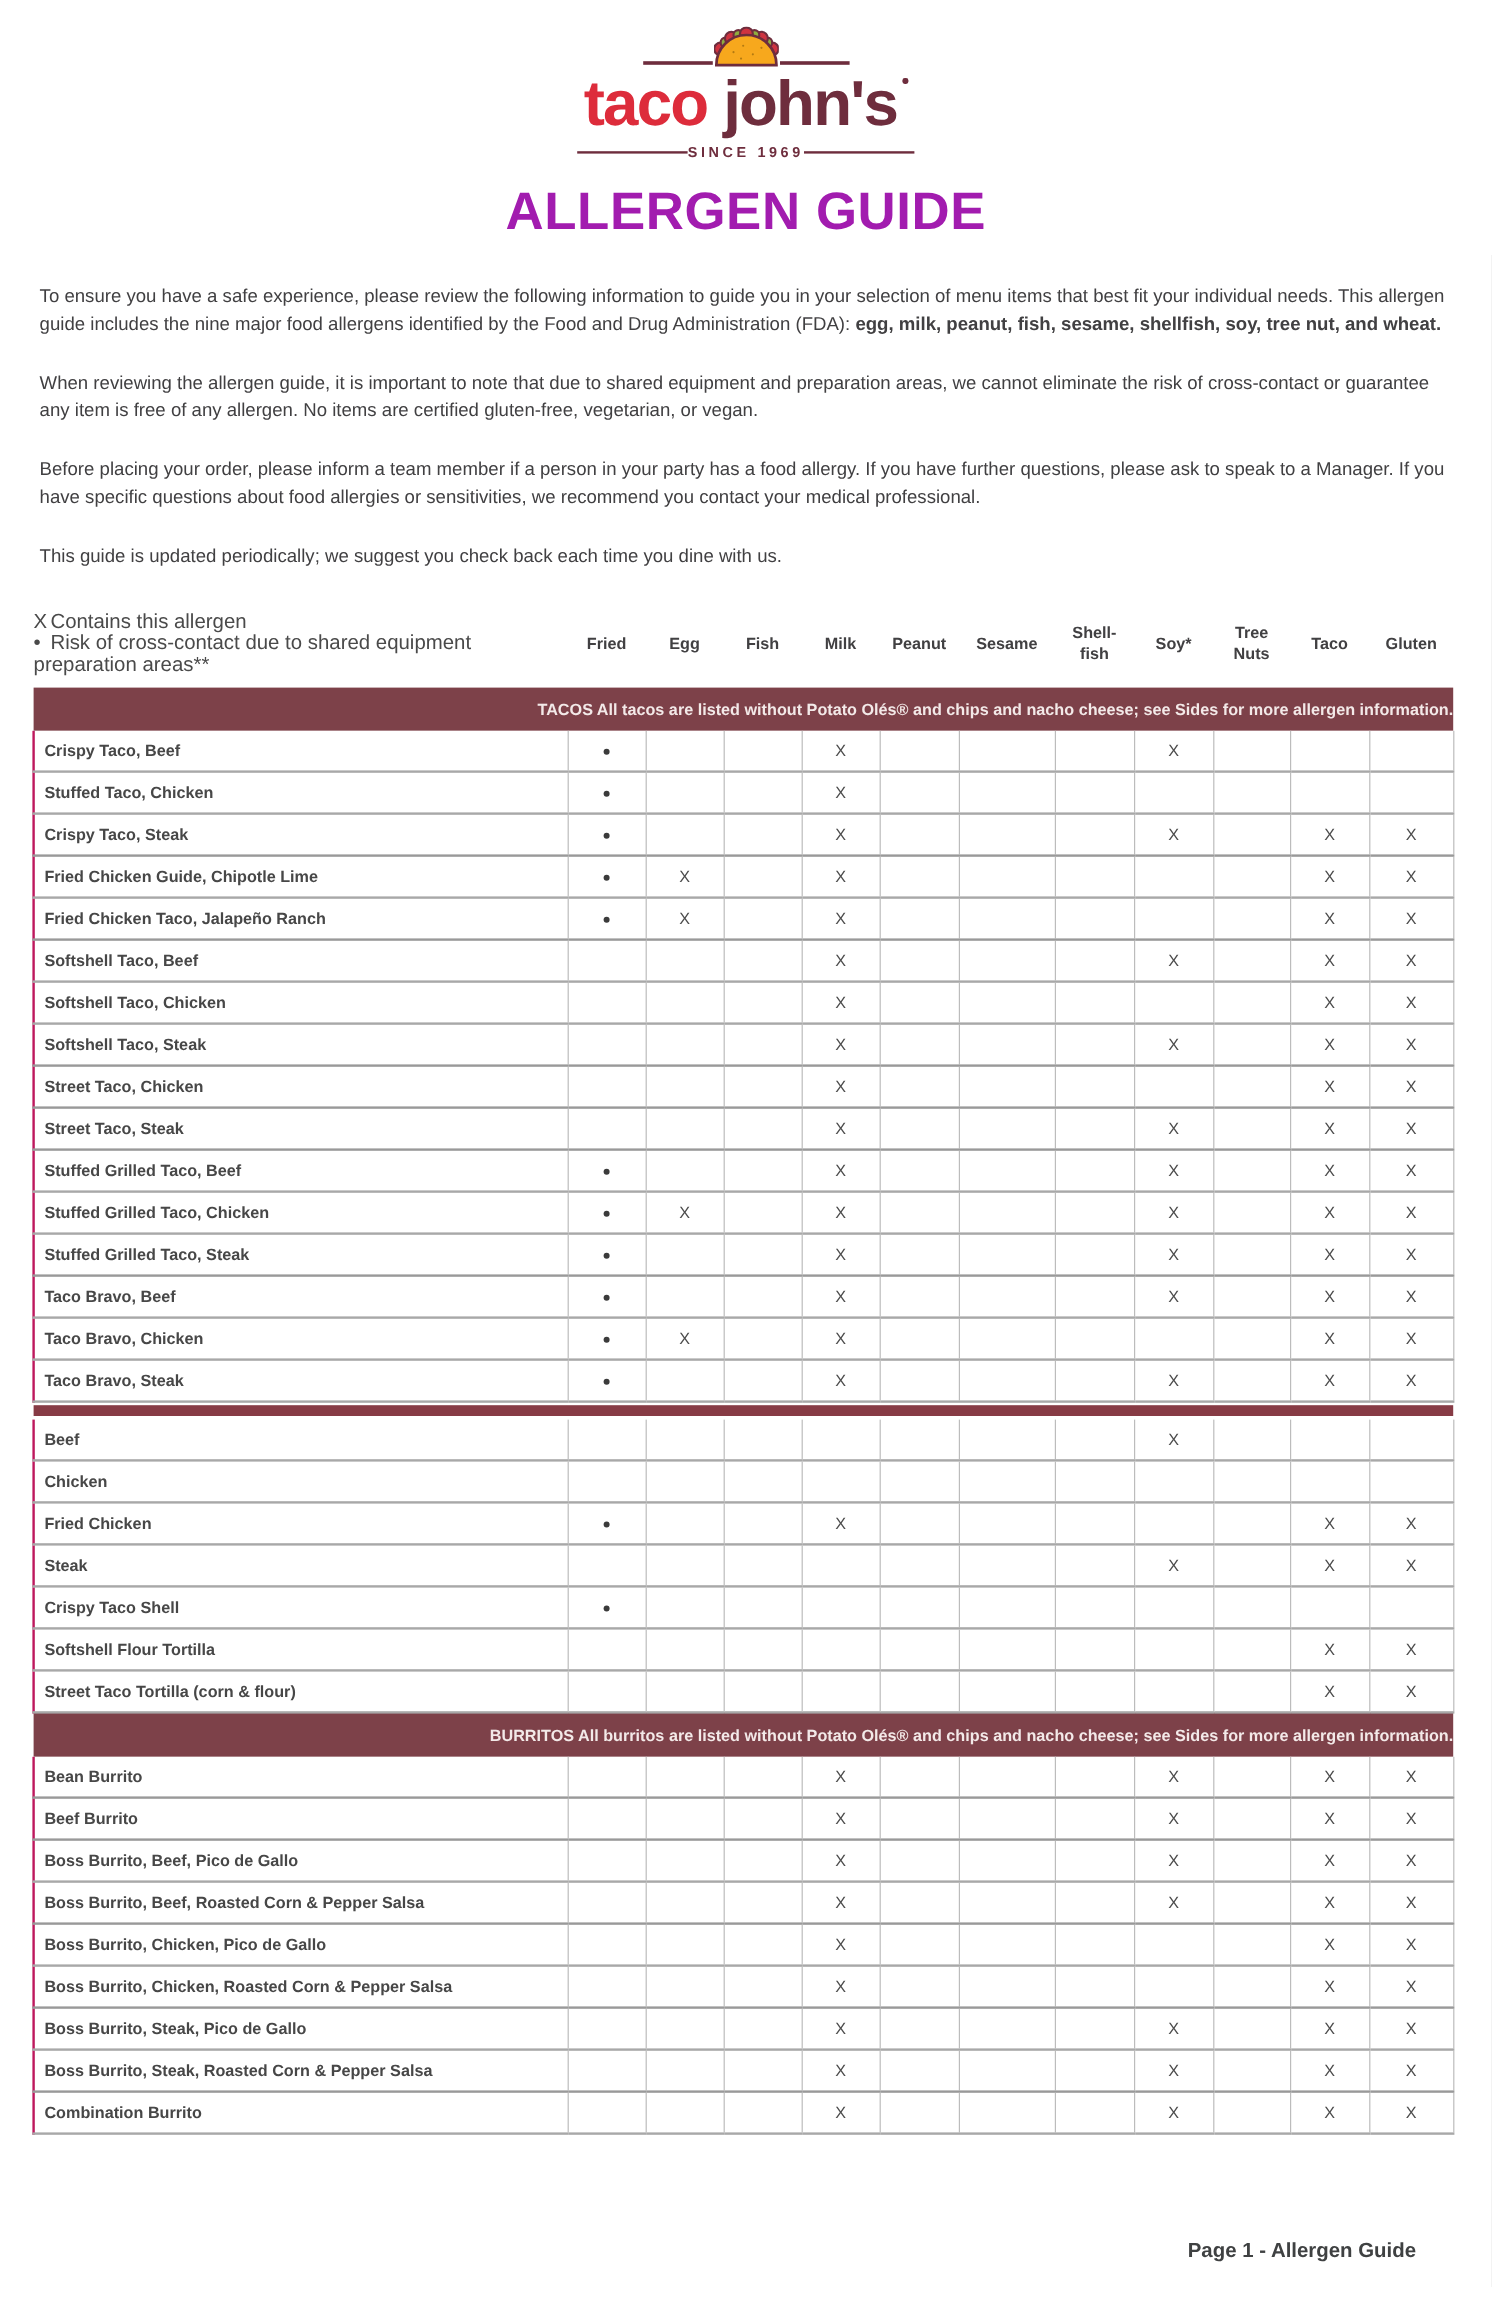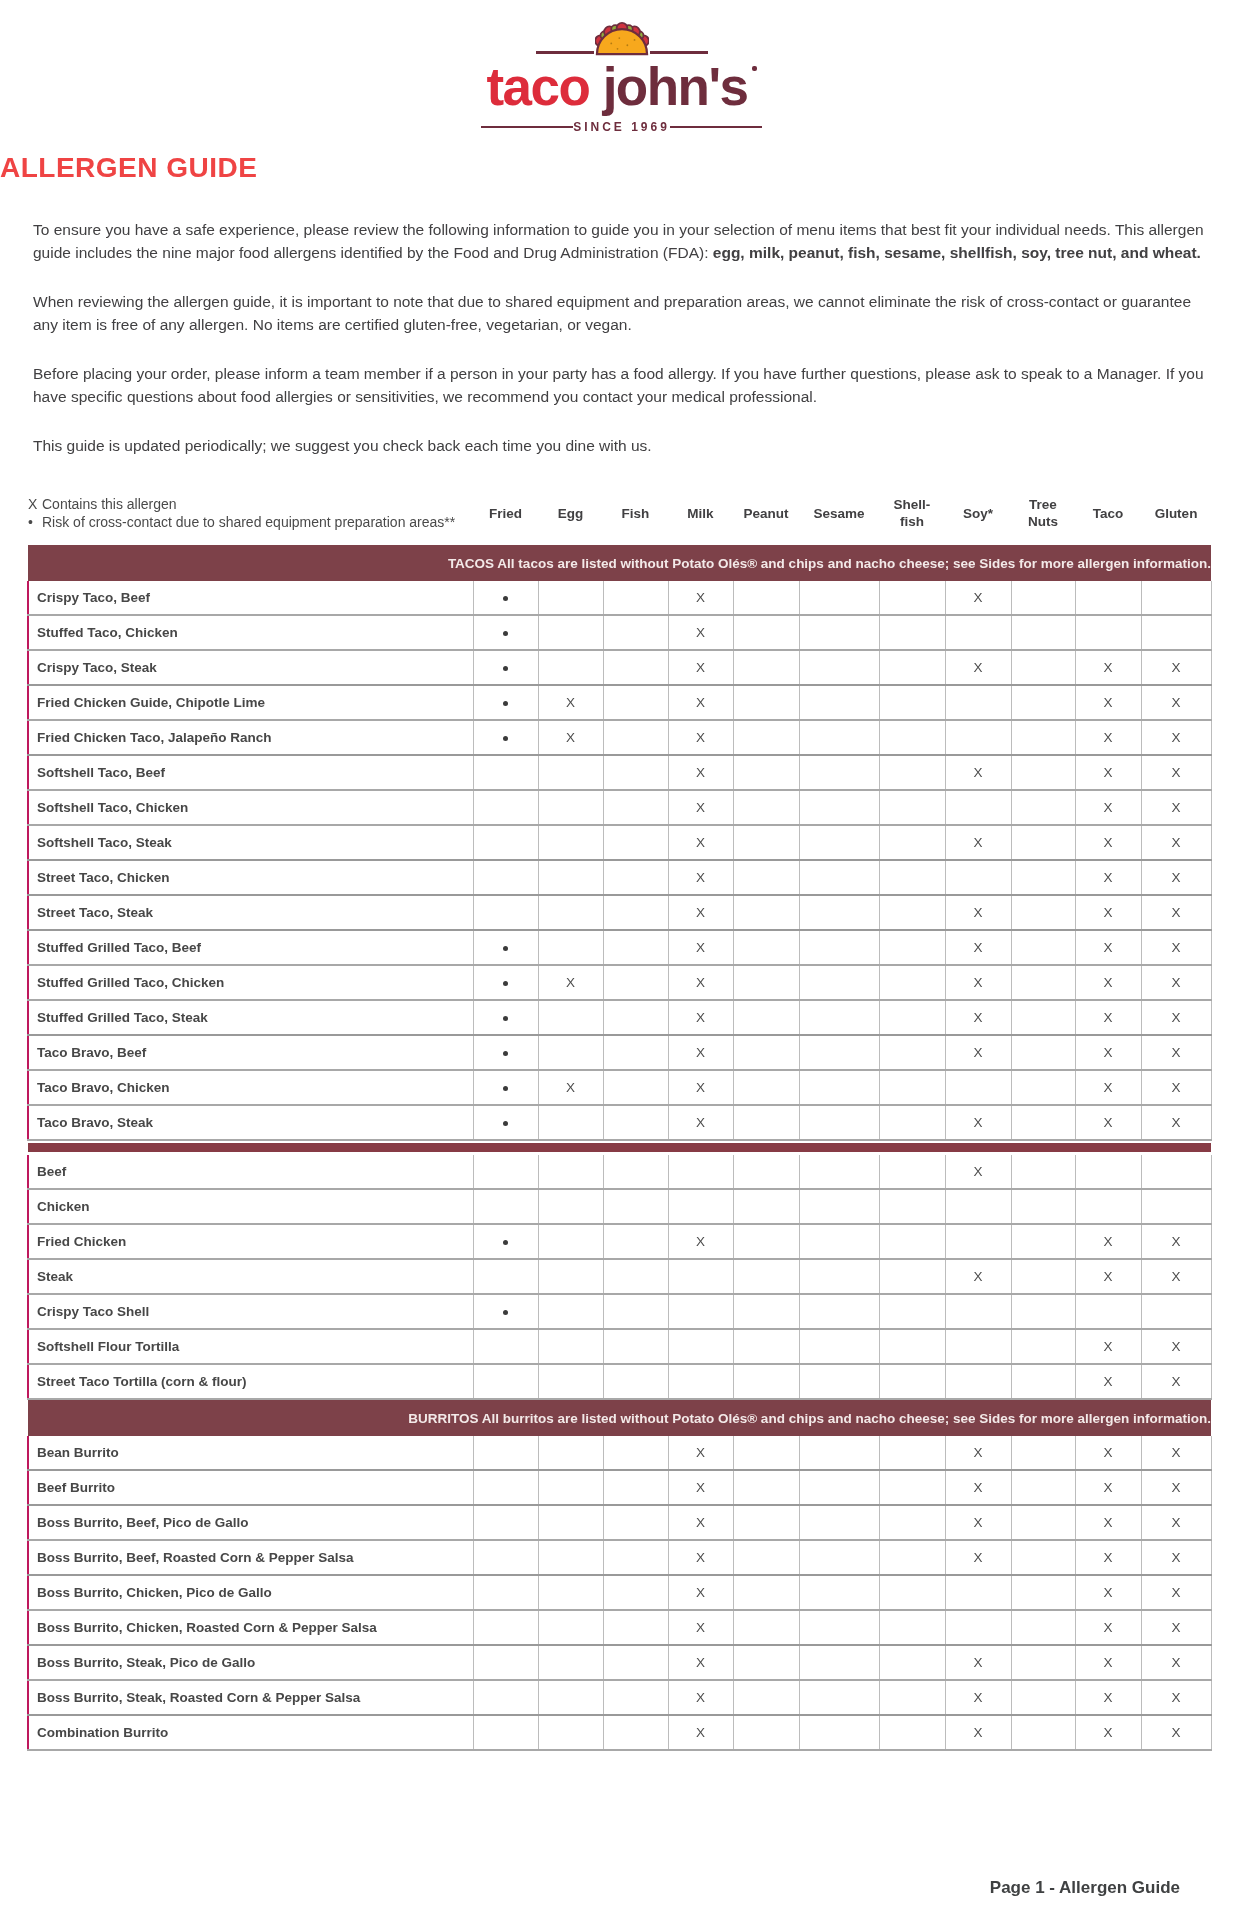--- a/index.html
+++ b/index.html
@@ -18,51 +18,51 @@
   .taco-row .hline { width:58px; height:3px; background:#6e2d3d; margin-bottom:2px; }
   .taco-svg { margin:0 1px; display:block; }
   .wordmark { text-align:center; font-size:53px; font-weight:700; letter-spacing:-1.5px; margin-top:4px; line-height:1; }
   .wordmark .t-red { color:#dd2c3b; }
   .wordmark .t-maroon { color:#6e2d3d; }
   .tm-dot { display:inline-block; width:5px; height:5px; border-radius:2px; background:#6e2d3d; margin-left:4px; vertical-align:34px; }
   .since-row { display:flex; align-items:center; justify-content:center; gap:0; margin-top:7px; }
   .since-row .hline { width:92px; height:2px; background:#6e2d3d; }
   .since-text { font-size:12px; font-weight:700; letter-spacing:3px; color:#6e2d3d; }
   
-  .title { text-align:left; font-size:28px; font-weight:600; color:#ef4444; letter-spacing:0.5px; margin:18px 0 34px; }
+  .title { text-align:center; font-size:44px; font-weight:600; color:#a21caf; letter-spacing:0.5px; margin:18px 0 34px; }
   .intro { margin:0 33px; font-size:15.5px; line-height:23px; color:#414042; }
   .intro p { margin:0 0 26px; }
   .intro strong { font-weight:700; }
   
   .allergen-table { border-collapse:collapse; table-layout:fixed; width:1183px; margin:34px 0 0 27px; }
   .allergen-table thead th {
     border:none; font-size:13.5px; font-weight:700; color:#414042;
     text-align:center; vertical-align:middle; line-height:17px; padding:0 0 10px; height:44px;
   }
-  .allergen-table thead th.legend { text-align:left; font-weight:400; font-size:14px; color:#4a4a4a; line-height:18px; }
+  .allergen-table thead th.legend { text-align:left; font-weight:400; font-size:17px; color:#4a4a4a; line-height:18px; }
   .legend .lg-mark { display:inline-block; width:14px; }
   .allergen-table tbody td {
     border-right:1px solid #bcbcbc; border-bottom:2px solid #a8a8a8;
     height:33px; text-align:center; font-size:13.5px; color:#4d4d4d; padding:0;
     background:#ffffff;
   }
   .allergen-table tbody td:first-child {
     border-left:2px solid #be185d; text-align:left; padding-left:8px;
     font-weight:700; color:#474747;
   }
   .allergen-table tr.section-bar td {
     background:#7d4149; border:none; color:#f3e9e8; font-weight:700;
     font-size:13.5px; text-align:right; padding-left:8px; height:36px;
   }
   .allergen-table tr.divider-row td { border:none; padding:2px 0 3px; height:auto; background:#ffffff; }
   .allergen-table tr.divider-row .divider-bar { height:9px; background:#873b45; }
   .allergen-table tr.group-end td { border-bottom-color:#999999; }
   .mark-dot { display:inline-block; width:5px; height:5px; border-radius:50%; background:#3b3b3b; vertical-align:middle; }
   
-  .footer { position:absolute; right:63px; bottom:22px; font-size:17px; font-weight:700; color:#3f4142; }
+  .footer { position:absolute; right:63px; bottom:34px; font-size:17px; font-weight:700; color:#3f4142; }
 </style>
 </head>
 <body>
 
 <div class="page">
 
   <div class="logo">
     <div class="taco-row">
       <div class="hline"></div>
       <svg class="taco-svg" width="54" height="34" viewBox="0 0 60 38">

